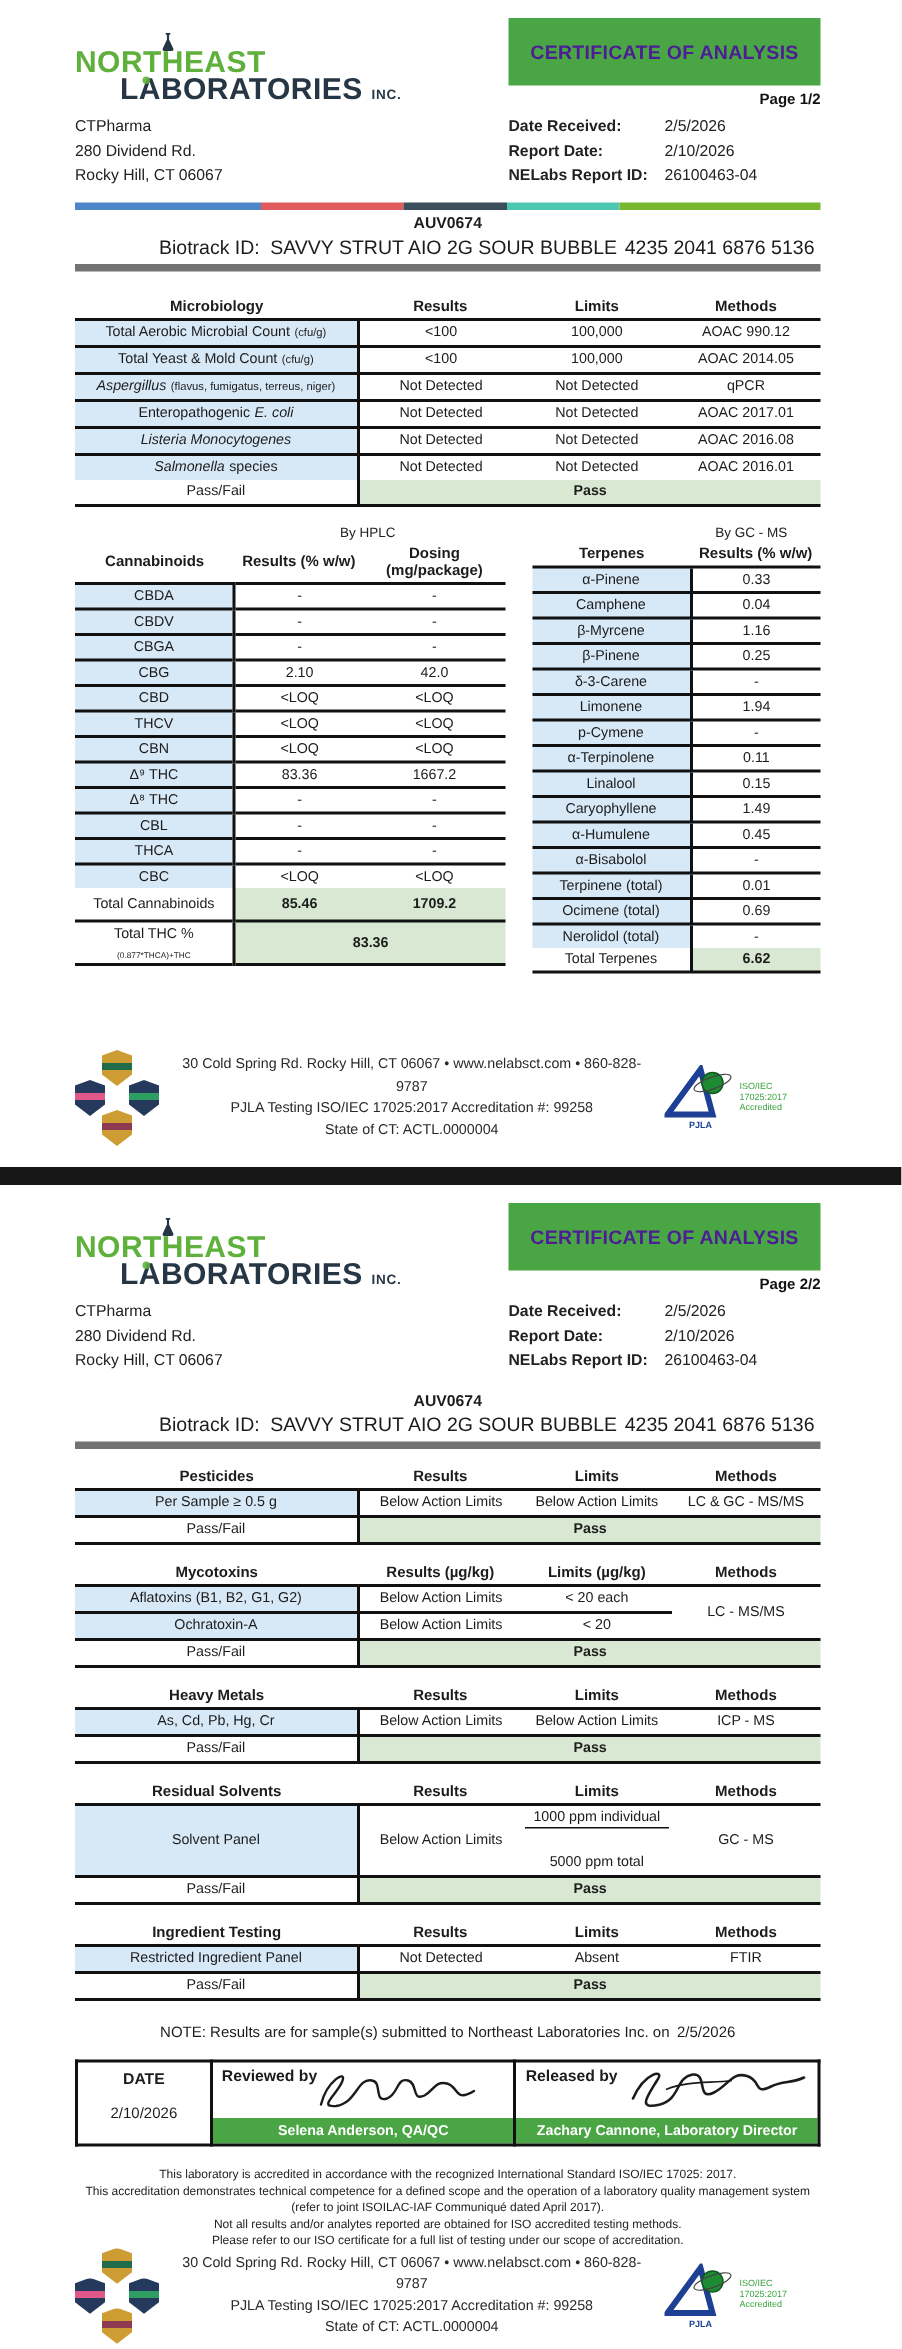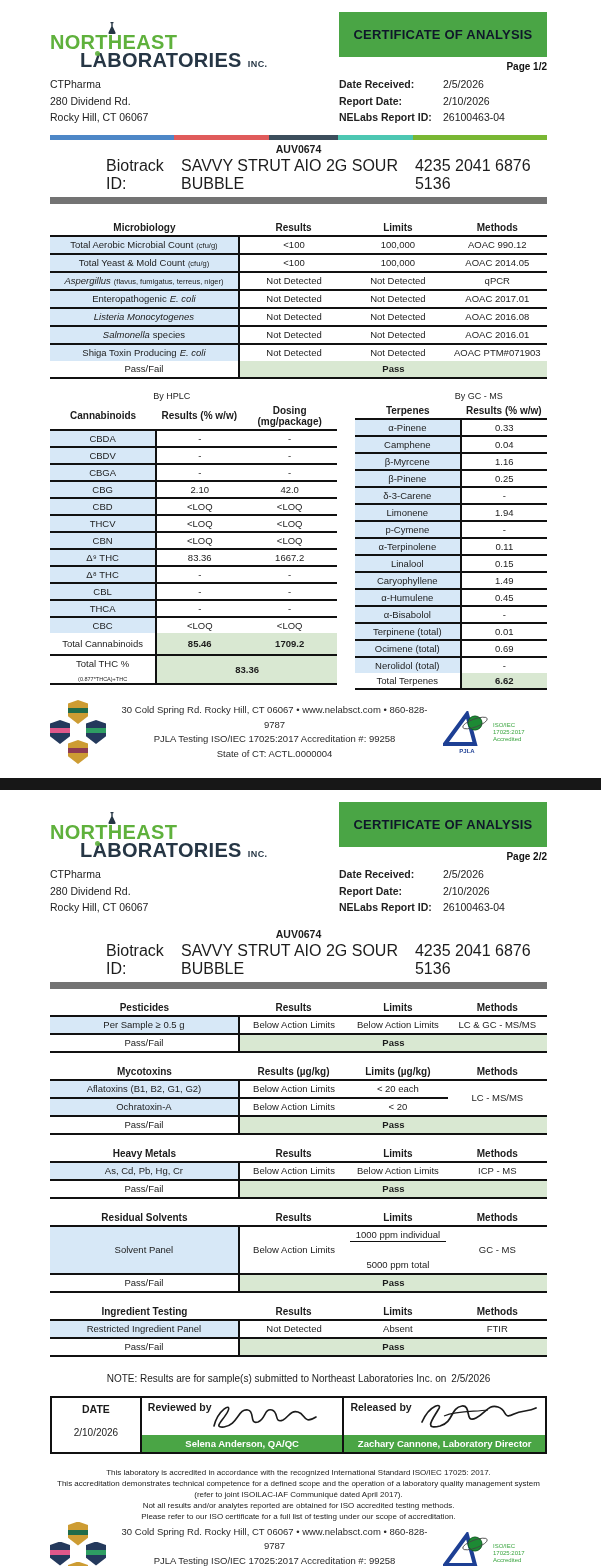--- a/index.html
+++ b/index.html
@@ -19,42 +19,42 @@
   
   .hdr-top { display: flex; justify-content: space-between; align-items: flex-end; }
   .logo { position: relative; padding-top: 12px; width: 250px; }
   .logo-l1 { font-size: 20px; font-weight: bold; color: #5fb13c; letter-spacing: .3px; }
   .logo-l2 { font-size: 20px; font-weight: bold; color: #263645; margin-left: 30px; margin-top: -5px; letter-spacing: .3px; }
   .logo-inc { font-size: 9px; font-weight: bold; color: #263645; letter-spacing: .5px; }
   .flask-icon { position: absolute; top: 2px; left: 57px; }
   .flask2-icon { position: absolute; top: 32px; left: 45px; width: 5px; height: 5px; border-radius: 50%; background: #5fb13c; opacity: .9; }
   .banner-wrap { width: 208px; text-align: right; }
   .banner {
-    background: #4aa545; color: #0f172a; font-weight: bold; font-size: 13px;
+    background: #4aa545; color: #4c1d95; font-weight: bold; font-size: 13px;
     text-align: center; padding: 15px 4px; letter-spacing: .2px;
   }
   .page-label { font-weight: bold; font-size: 10px; margin-top: 4px; color: #111; }
 
   .info-row { display: flex; justify-content: space-between; margin-top: 4px; }
   .company div { font-size: 10.5px; line-height: 16.5px; color: #222; }
   .dates { width: 208px; }
   .dates .irow { display: flex; font-size: 10.5px; line-height: 16.5px; }
   .dates .lbl { width: 104px; font-weight: 600; color: #222; }
   .dates .val { color: #222; }
 
   .cbar { display: flex; height: 5px; margin-top: 9px; }
   .cbar div { height: 100%; }
   .cb-blue  { width: 25%; background: #4d87c7; }
   .cb-red   { width: 19%; background: #e05b5b; }
   .cb-navy  { width: 14%; background: #3c4e5c; }
   .cb-teal  { width: 15%; background: #4cc7b2; }
   .cb-green { width: 27%; background: #79b733; }
 
   .batch { text-align: center; font-weight: bold; font-size: 10.5px; margin-top: 3px; }
-  .biotrack { display: flex; align-items: flex-start; font-size: 16px; padding: 2px 0 4px; border-bottom: 7px solid #737373; }
+  .biotrack { display: flex; align-items: flex-start; font-size: 13px; padding: 2px 0 4px; border-bottom: 5px solid #737373; }
   .biotrack .bt-label { margin-left: 56px; }
   .biotrack .bt-product { margin-left: 7px; }
   .biotrack .bt-code { margin-left: auto; margin-right: 4px; }
 
   
   table { border-collapse: collapse; width: 100%; }
   .t { font-size: 9.5px; text-align: center; border-bottom: 2.5px solid #111; }
   .t th { font-size: 10px; font-weight: bold; padding: 2px; border-bottom: 2px solid #111; }
   .t td { padding: 2.5px 2px; border-top: 2px solid #111; height: 14px; }
   .t tr:first-child td { border-top: none; }
@@ -65,21 +65,21 @@
   .nm i { font-style: italic; margin-top: 12px; }
   .nm > :not(:empty) ~ :not(:empty) { margin-left: 3px; }
   .nm .note { font-size: 7.5px; }
 
   .micro { margin-top: 16px; }
 
   
   .chem-wrap { display: flex; gap: 18px; margin-top: 12px; }
   .chem-left { width: 287px; flex: none; }
   .chem-right { flex: 1; }
-  .method-note { font-size: 9px; text-align: left; margin-bottom: 2px; color: #222; }
+  .method-note { font-size: 9px; text-align: center; margin-bottom: 2px; color: #222; }
   .note-hplc { padding-left: 36%; }
   .note-gcms { padding-left: 52%; }
   .chem td { height: 11px; padding: 2px; }
   .chem .c1 { width: 37%; } .chem .c2 { width: 30%; } .chem .c3 { width: 33%; }
   .terp .c1 { width: 55%; } .terp .c2 { width: 45%; }
   .t td.totlbl { background: #fff; border-right: 2px solid #111; font-size: 9.5px; }
   .t tr.tall td { height: 22px; }
   .formula { font-size: 5.5px; vertical-align: sub; }
   .bold { font-weight: bold; }
 
@@ -215,26 +215,20 @@
         <td>Not Detected</td>
         <td>Not Detected</td>
         <td>AOAC 2016.08</td>
       </tr>
         <tr>
         <td class="name nm"><i>Salmonella</i><span>species</span><i></i><span class="note"></span></td>
         <td>Not Detected</td>
         <td>Not Detected</td>
         <td>AOAC 2016.01</td>
       </tr>
-        <tr>
-        <td class="name nm"><i></i><span>Shiga Toxin Producing</span><i>E. coli</i><span class="note"></span></td>
-        <td>Not Detected</td>
-        <td>Not Detected</td>
-        <td>AOAC PTM#071903</td>
-      </tr>
       </tbody>
     <tbody>
       <tr>
         <td class="nolabel">Pass/Fail</td>
         <td class="green" colspan="3">Pass</td>
       </tr>
     </tbody>
   </table>
 
   <div class="chem-wrap">

